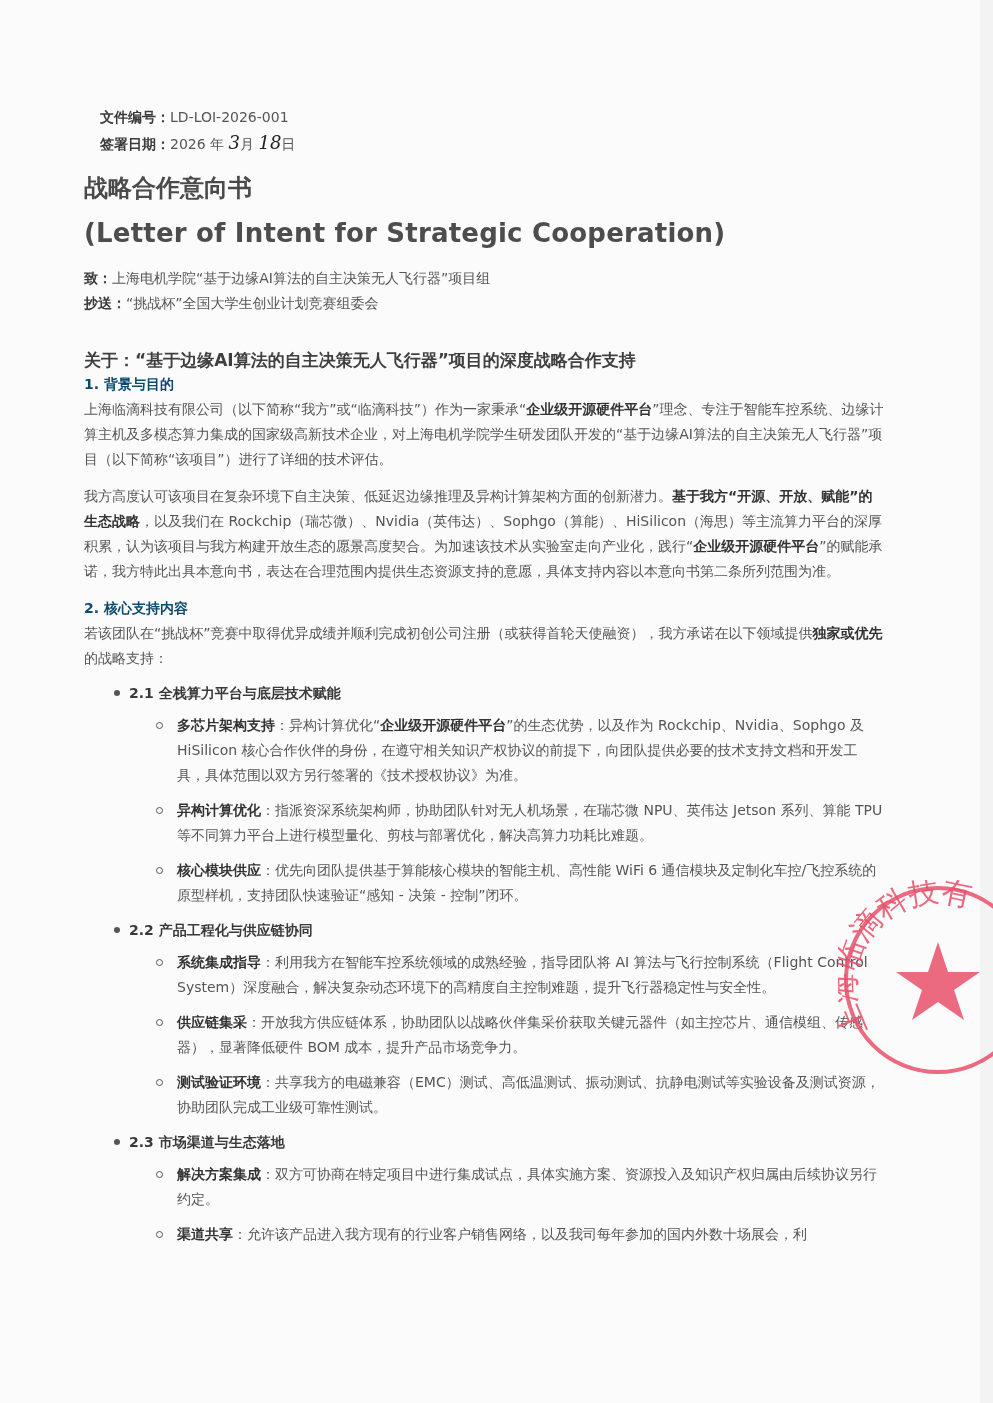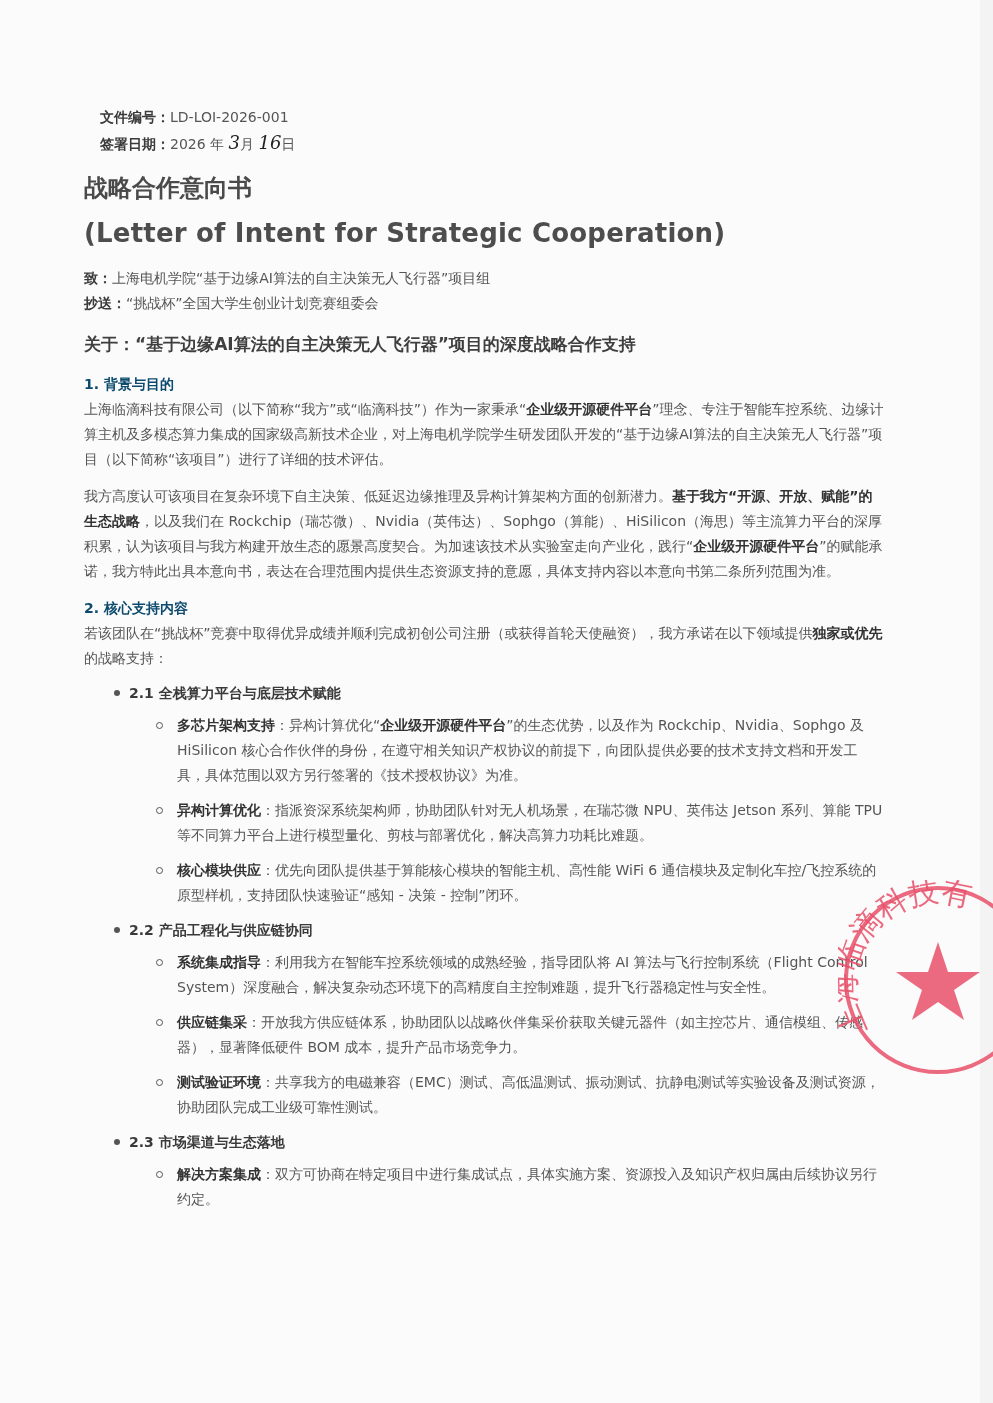--- a/index.html
+++ b/index.html
@@ -9,21 +9,21 @@
   }
   .page { position: absolute; left: 0; top: 0; width: 980px; height: 1403px; background: #fbfbfb; }
   .right-edge { position: absolute; left: 980px; top: 0; width: 13px; height: 1403px; background: #f3f3f3; }
   .meta { position: absolute; left: 100px; top: 104px; font-size: 14px; line-height: 26px; color: #555; }
   .meta b { color: #3a3a3a; font-weight: bold; }
   .hand { font-family: "DejaVu Serif", serif; font-style: italic; color: #222; font-size: 18px; }
   .title-cn { position: absolute; left: 84px; top: 172px; font-size: 24px; font-weight: bold; color: #4a4a4a; }
   .title-en { position: absolute; left: 84px; top: 218px; font-size: 26px; font-weight: bold; color: #4d4d4d; letter-spacing: 0.2px; }
   .addr { position: absolute; left: 84px; top: 266px; font-size: 14px; line-height: 25px; color: #555; }
   .addr b { color: #3a3a3a; }
-  .subject { position: absolute; left: 84px; top: 333px; font-size: 17px; font-weight: bold; color: #3f3f3f; }
+  .subject { position: absolute; left: 84px; top: 349px; font-size: 17px; font-weight: bold; color: #3f3f3f; }
   .body { position: absolute; left: 84px; top: 372px; width: 800px; font-size: 14px; line-height: 25px; color: #555; }
   .sec-h { font-weight: bold; color: #0c4a6e; font-size: 14px; }
   p { margin: 0; }
   .para { margin-bottom: 12px; }
   b.k { color: #333; }
   ul.l1 { list-style: none; margin: 10px 0 0 0; padding: 0; }
   ul.l1 > li { position: relative; padding-left: 45px; margin-bottom: 6px; }
   ul.l1 > li > .h { font-weight: bold; color: #3a3a3a; display: block; line-height: 24px; }
   .dot { position: absolute; left: 30px; top: 9px; width: 6px; height: 6px; border-radius: 50%; background: #555; }
   ul.l2 { list-style: none; margin: 8px 0 0 0; padding: 0; }
@@ -37,21 +37,21 @@
 <div class="page"></div>
 <div class="right-edge"></div>
 
 <div class="meta">
   <div>
     <b>文件编号：</b><span>LD-LOI-2026-001</span>
   </div>
   <div>
     <b>签署日期：</b><span>2026 年</span>
     <span class="hand">3</span><span>月</span>
-    <span class="hand">16</span><span>日</span>
+    <span class="hand">18</span><span>日</span>
   </div>
 </div>
 
 <div class="title-cn">战略合作意向书</div>
 <div class="title-en">(Letter of Intent for Strategic Cooperation)</div>
 
 <div class="addr">
   <div><b>致：</b><span>上海电机学院“基于边缘AI算法的自主决策无人飞行器”项目组</span></div>
   <div><b>抄送：</b><span>“挑战杯”全国大学生创业计划竞赛组委会</span></div>
 </div>
@@ -83,20 +83,21 @@
         <li><span class="circ"></span><b class="k">系统集成指导</b><span>：利用我方在智能车控系统领域的成熟经验，指导团队将 AI 算法与飞行控制系统（Flight Control System）深度融合，解决复杂动态环境下的高精度自主控制难题，提升飞行器稳定性与安全性。</span></li>
         <li><span class="circ"></span><b class="k">供应链集采</b><span>：开放我方供应链体系，协助团队以战略伙伴集采价获取关键元器件（如主控芯片、通信模组、传感器），显著降低硬件 BOM 成本，提升产品市场竞争力。</span></li>
         <li><span class="circ"></span><b class="k">测试验证环境</b><span>：共享我方的电磁兼容（EMC）测试、高低温测试、振动测试、抗静电测试等实验设备及测试资源，协助团队完成工业级可靠性测试。</span></li>
       </ul>
     </li>
     <li>
       <span class="dot"></span>
       <span class="h">2.3 市场渠道与生态落地</span>
       <ul class="l2">
         <li><span class="circ"></span><b class="k">解决方案集成</b><span>：双方可协商在特定项目中进行集成试点，具体实施方案、资源投入及知识产权归属由后续协议另行约定。</span></li>
+        <li><span class="circ"></span><b class="k">渠道共享</b><span>：允许该产品进入我方现有的行业客户销售网络，以及我司每年参加的国内外数十场展会，利</span></li>
       </ul>
     </li>
   </ul>
 </div>
 
 <svg class="stamp" viewBox="0 0 200 200">
   <circle cx="100" cy="100" r="92" fill="none" stroke="#e8506a" stroke-width="4" opacity="0.85"></circle>
   <polygon points="100,62 110,92 142,92 116,110 126,140 100,122 74,140 84,110 58,92 90,92" fill="#e8506a" opacity="0.85"></polygon>
   <path id="arc" d="M 30 150 A 78 78 0 1 1 170 60" fill="none"></path>
   <text font-size="30" fill="#e8506a" opacity="0.85" font-family="DejaVu Sans, sans-serif">

